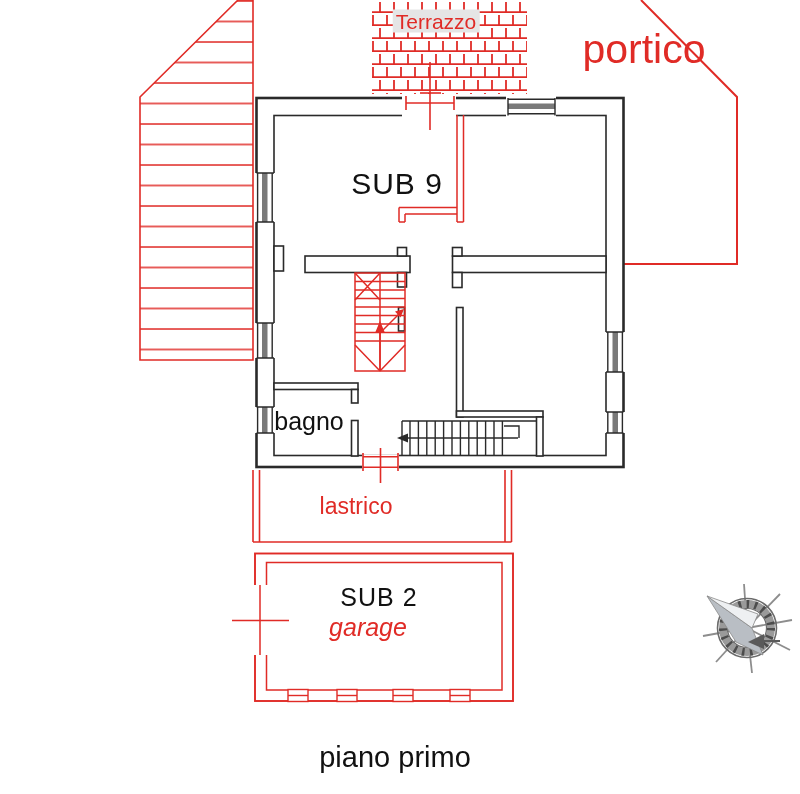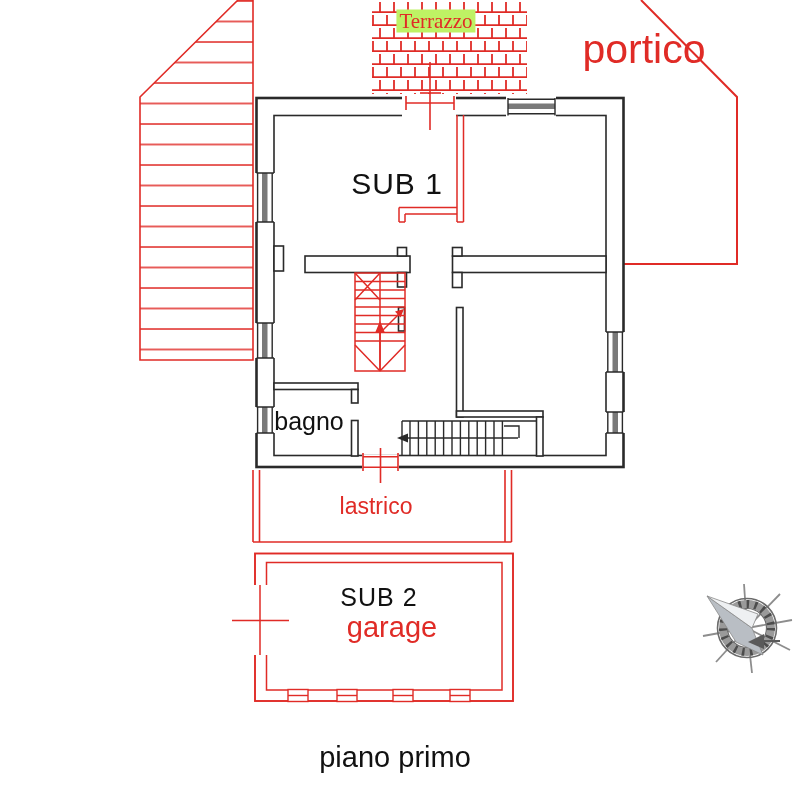--- a/index.html
+++ b/index.html
@@ -18,28 +18,28 @@
   }
   svg.plan{position:absolute;left:0;top:0;}
   .lbl{
     position:absolute;
     transform:translate(-50%,-50%);
     white-space:nowrap;
     line-height:1;
     color:#111;
   }
   .lbl.red{color:var(--red);}
-  .lbl.bgwhite{background:#bef264;padding:1px 3px;font-family:Liberation Serif, serif;}
+  .lbl.bgwhite{background:#e5e5e5;padding:1px 3px;}
   .lbl-terrazzo{left:436px;top:21px;font-size:21px;}
   .lbl-portico{left:644px;top:49px;font-size:41px;}
   .lbl-sub3{left:397px;top:184px;font-size:30px;letter-spacing:1px;}
   .lbl-bagno{left:309px;top:421px;font-size:25px;}
-  .lbl-lastrico{left:376px;top:506px;font-size:23px;}
+  .lbl-lastrico{left:356px;top:506px;font-size:23px;}
   .lbl-sub2{left:379px;top:597px;font-size:25px;letter-spacing:1px;}
-  .lbl-garage{left:392px;top:627px;font-size:29px;}
+  .lbl-garage{left:368px;top:627px;font-size:25px;font-style:italic;}
   .lbl-piano{left:359px;top:757px;font-size:29px;margin-left:36px;}
 </style>
 </head>
 <body>
 
 <div class="canvas">
 
   <svg class="plan" width="800" height="794" viewBox="0 0 800 794">
     <defs>
       <pattern id="hatchH" patternUnits="userSpaceOnUse" width="12" height="20.5">
@@ -209,19 +209,19 @@
       <circle cx="47" cy="50" r="19.5" fill="none" stroke="#6b6b6b" stroke-width="1.2"></circle>
       <polygon points="7,18 52,50 63,77 36,64" fill="#b9bec4" stroke="#8a8a8a" stroke-width="0.8"></polygon>
       <polygon points="7,18 58,36 52,50" fill="#eef0f2" stroke="#8a8a8a" stroke-width="0.8"></polygon>
       <path d="M62,63 H80" stroke="#5a5a5a" stroke-width="2"></path>
       <polygon points="48,64 64,56 64,71" fill="#5a5a5a"></polygon>
     </g>
   </svg>
 
   <div class="lbl red bgwhite lbl-terrazzo">Terrazzo</div>
   <div class="lbl red lbl-portico">portico</div>
-  <div class="lbl lbl-sub3">SUB 1</div>
+  <div class="lbl lbl-sub3">SUB 9</div>
   <div class="lbl lbl-bagno">bagno</div>
   <div class="lbl red lbl-lastrico">lastrico</div>
   <div class="lbl lbl-sub2">SUB 2</div>
   <div class="lbl red lbl-garage">garage</div>
   <div class="lbl lbl-piano">piano primo</div>
 </div>
 
 </body></html>

